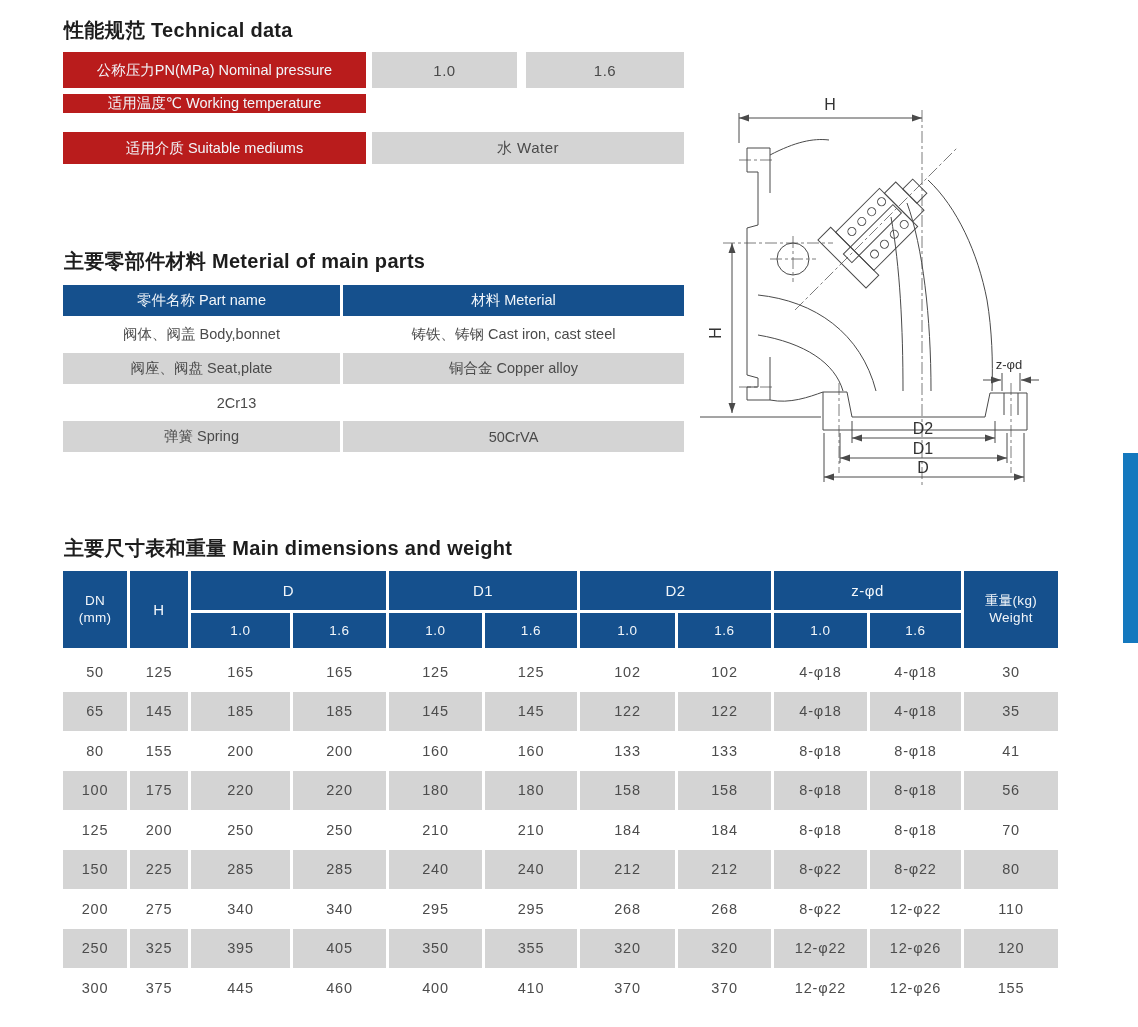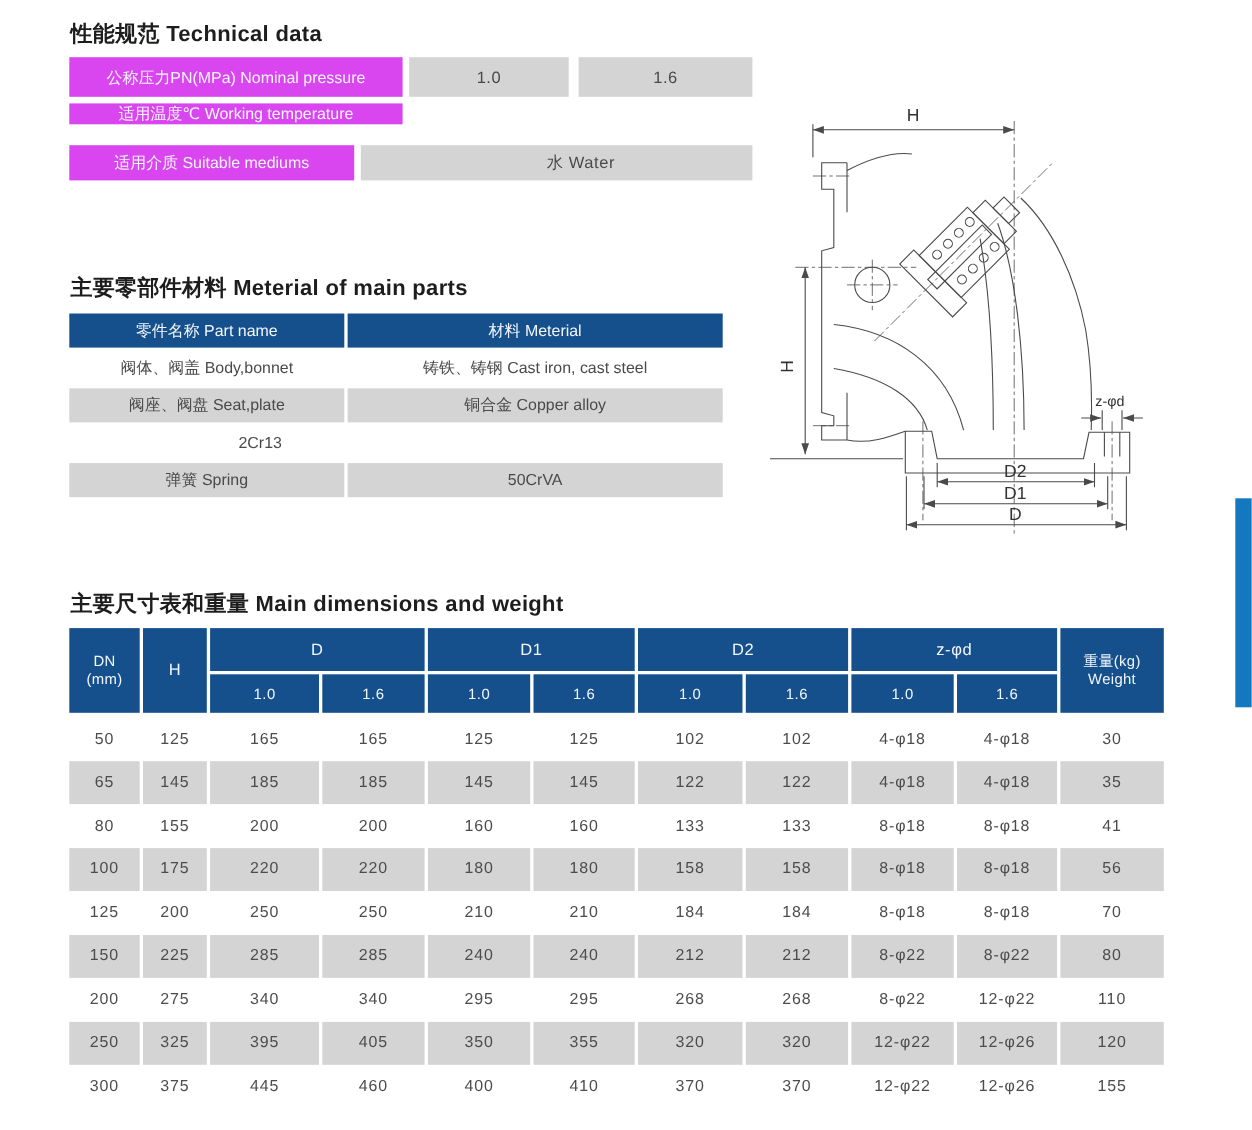--- a/index.html
+++ b/index.html
@@ -4,29 +4,29 @@
 <style>
   html,body{margin:0;padding:0;}
   body{font-family:"Liberation Sans","DejaVu Sans",sans-serif;background:#ffffff;}
   #page{position:relative;width:1138px;height:1027px;background:#ffffff;overflow:hidden;}
 
   .sec-title{position:absolute;left:64px;font-size:20px;font-weight:bold;color:#1d1d1d;letter-spacing:0.3px;white-space:nowrap;}
 
   
   #t1{position:absolute;left:63px;top:52px;width:621px;}
   .t1-row{display:flex;margin-bottom:6px;}
-  .t1-label{width:303px;background:#d946ef;color:#f2f6fa;display:flex;align-items:center;justify-content:center;font-size:14.5px;white-space:nowrap;}
+  .t1-label{width:303px;background:#b91c1c;color:#f2f6fa;display:flex;align-items:center;justify-content:center;font-size:14.5px;white-space:nowrap;}
   .t1-vals{margin-left:6px;display:flex;flex:1;}
   .t1-cell{display:flex;align-items:center;justify-content:center;color:#4a4a4a;font-size:15px;letter-spacing:0.5px;}
   .gray{background:#d4d4d4;}
 
   
   #t2{position:absolute;left:63px;top:285px;width:621px;}
   .t2-row{display:flex;margin-bottom:3px;height:31px;}
-  .t2-c1{width:250px;display:flex;align-items:center;justify-content:center;}
+  .t2-c1{width:277px;display:flex;align-items:center;justify-content:center;}
   .t2-c2{width:341px;margin-left:3px;display:flex;align-items:center;justify-content:center;}
   .t2-head .t2-c1,.t2-head .t2-c2{background:#15508d;color:#f2f6fa;font-size:14.5px;}
   .t2-body{color:#4a4a4a;font-size:14.5px;}
 
   
   #t3{position:absolute;left:63px;top:571px;width:995px;}
   .t3-grid{display:grid;grid-template-columns:64px 58px 99px 93px 93px 92px 95px 93px 93px 91px 94px;column-gap:3px;border-radius:31px;}
   #t3-header{grid-template-rows:39px 35px;row-gap:3px;}
   .hc{background:#15508d;color:#f2f6fa;display:flex;align-items:center;justify-content:center;font-size:15px;letter-spacing:0.5px;}
   .hc.two-line{flex-direction:column;line-height:1.2;font-size:13.5px;letter-spacing:0.3px;}
@@ -61,21 +61,21 @@
         <div class="t1-cell gray" style="width:145px;">1.0</div>
         <div class="t1-cell gray" style="width:158px;margin-left:9px;">1.6</div>
       </div>
     </div>
     <div class="t1-row" style="height:32px;flex-direction:column;">
       <div class="t1-label">适用温度℃ Working temperature</div>
     </div>
     <div class="t1-row" style="height:32px;">
       <div class="t1-label">适用介质 Suitable mediums</div>
       <div class="t1-vals">
-        <div class="t1-cell gray" style="width:312px;padding-left:44px;">水 Water</div>
+        <div class="t1-cell gray" style="width:312px;">水 Water</div>
       </div>
     </div>
   </div>
 
   <div class="sec-title" style="top:248px;">主要零部件材料 Meterial of main parts</div>
   <div id="t2">
     <div class="t2-row t2-head">
       <div class="t2-c1">零件名称 Part name</div>
       <div class="t2-c2">材料 Meterial</div>
     </div>

